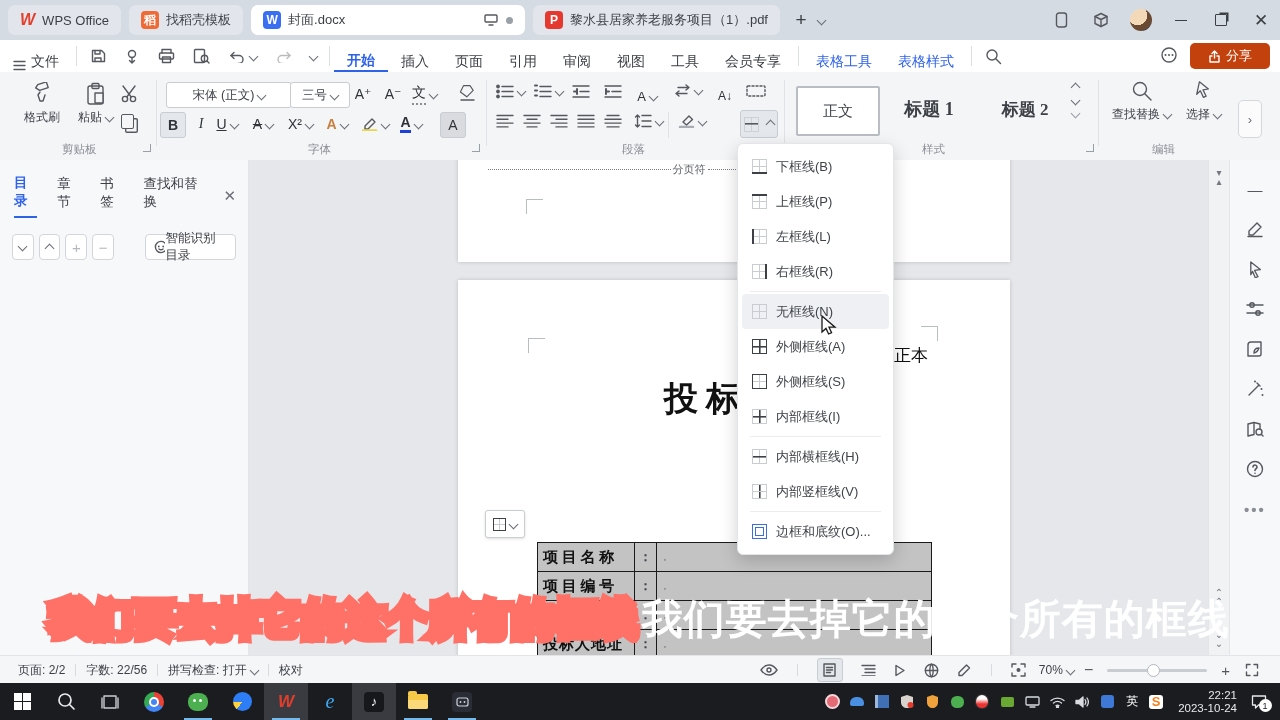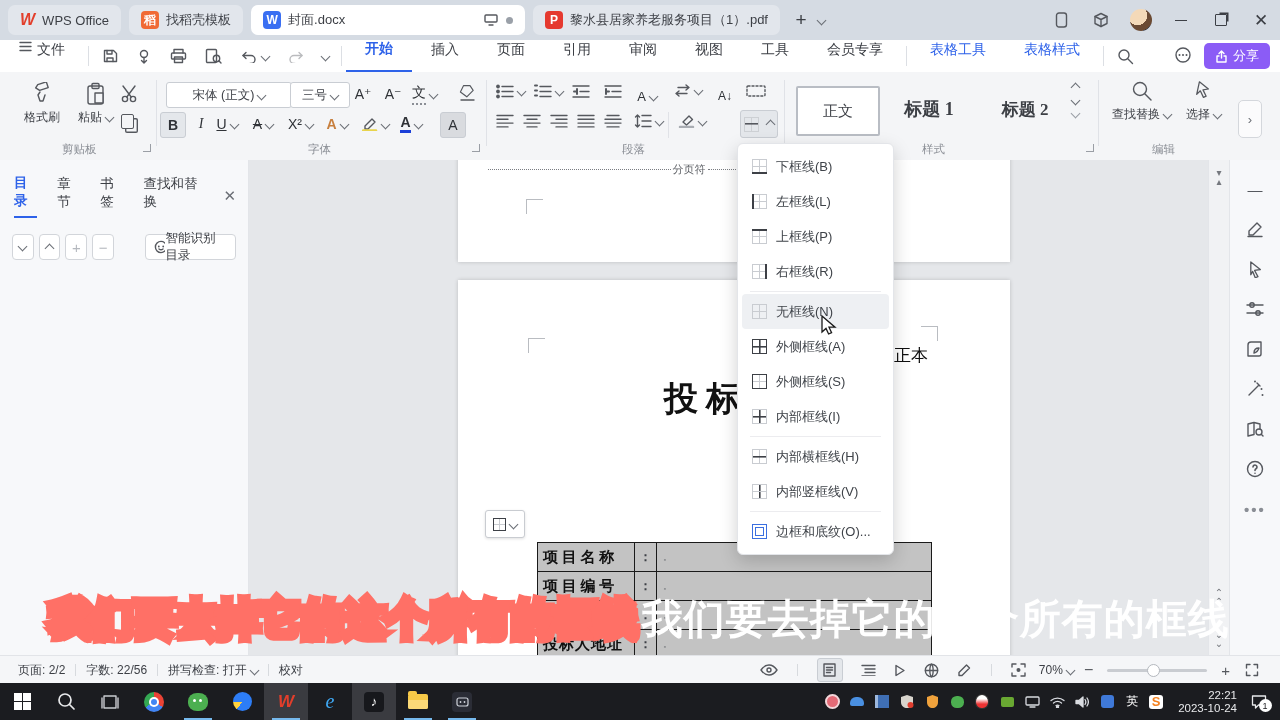--- a/index.html
+++ b/index.html
@@ -16,24 +16,24 @@
   
   .tabbar{left:0;top:0;width:1280px;height:40px;background:#d5dbe3;display:flex;align-items:center;}
   .chip{height:30px;border-radius:7px;background:#e2e6ec;display:flex;align-items:center;padding:0 12px;margin-left:8px;gap:7px;}
   .chip.active{background:#ffffff;width:250px;justify-content:flex-start;}
   .appicon{width:18px;height:18px;border-radius:4px;display:flex;align-items:center;justify-content:center;font-weight:bold;font-size:12px;color:#fff;}
   .wpsW{color:#e23e2b;font-weight:800;font-size:16px;font-style:italic;}
   .winbtn{width:34px;height:28px;display:flex;align-items:center;justify-content:center;}
 
   
   .menubar{left:0;top:40px;width:1280px;height:32px;background:#fff;display:flex;align-items:center;border-bottom:1px solid #eceef1;}
-  .mtab{padding:0 19px;height:30px;display:flex;align-items:flex-start;font-size:14px;color:#3c3f45;}
+  .mtab{padding:0 13px;height:30px;display:flex;align-items:flex-end;font-size:14px;color:#3c3f45;}
   .mtab.active{color:#2e62e9;font-weight:bold;border-bottom:2.5px solid #2e62e9;}
   .mtab.ctx{color:#2e62e9;}
-  .sharebtn{background:#8b5cf6;color:#fff;border-radius:5px;height:26px;display:flex;align-items:center;padding:0 11px;gap:5px;font-size:13px;text-align:right;}
+  .sharebtn{background:#c2410c;color:#fff;border-radius:5px;height:26px;display:flex;align-items:center;padding:0 18px;gap:5px;font-size:13px;text-align:right;}
 
   
   .ribbon{left:0;top:72px;width:1280px;height:88px;background:#f4f5f7;border-bottom:1px solid #e2e4e8;}
   .glabel{position:absolute;top:70px;font-size:11.5px;color:#8a8e95;}
   .gexp{position:absolute;top:72px;width:7px;height:7px;border-right:1.3px solid #9a9ea5;border-bottom:1.3px solid #9a9ea5;}
   .gsep{position:absolute;top:8px;height:66px;width:1px;background:#e0e2e7;}
   .ribbtn{position:absolute;display:flex;align-items:center;justify-content:center;}
   .sel{background:#fff;border:1px solid #c9cdd3;border-radius:3px;height:24px;display:flex;align-items:center;padding:0 6px;justify-content:center;font-size:12.5px;}
   .fbtn{height:24px;min-width:22px;display:flex;align-items:center;justify-content:center;font-size:14px;color:#2f3237;}
   .boxed{background:#e4e7eb;border:1px solid #c9cdd3;border-radius:3px;}
@@ -617,26 +617,26 @@
       </span>
     <span class="rbic" style="letter-spacing:2px;font-weight:bold;color:#8a8e95;">•••</span>
   </div>
 
   <div class="abs dropdown">
     <div class="ditem">
         <span class="bic b-bottom"></span>
         <span>下框线(B)</span>
       </div>
     <div class="ditem">
+        <span class="bic b-top"></span>
+        <span>上框线(P)</span>
+      </div>
+    <div class="ditem">
         <span class="bic b-left"></span>
         <span>左框线(L)</span>
-      </div>
-    <div class="ditem">
-        <span class="bic b-top"></span>
-        <span>上框线(P)</span>
       </div>
     <div class="ditem">
         <span class="bic b-right"></span>
         <span>右框线(R)</span>
       </div>
     <div class="ddiv"></div>
     <div class="ditem hover">
         <span class="bic"></span>
         <span>无框线(N)</span>
       </div>

